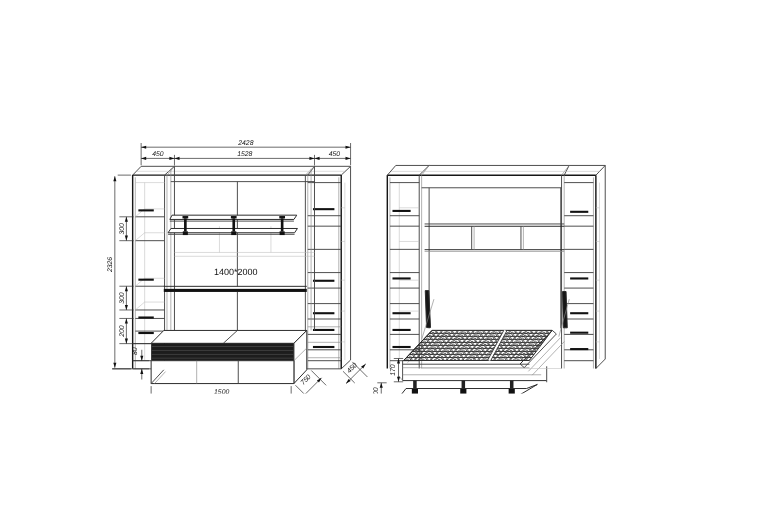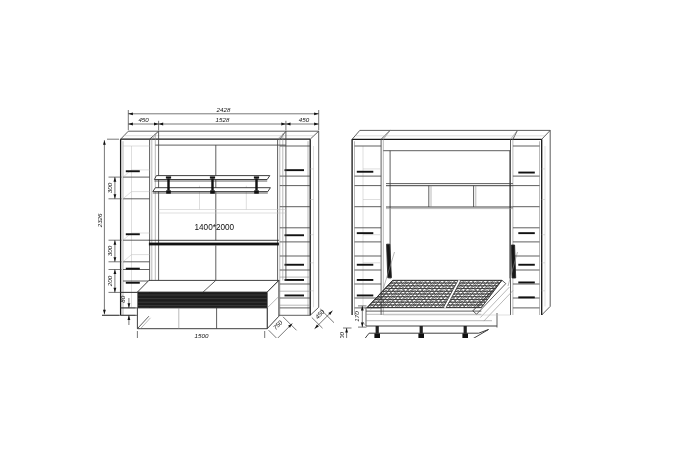--- a/index.html
+++ b/index.html
@@ -1,16 +1,16 @@
 <!DOCTYPE html>
 <html><head>
 <meta charset="utf-8">
 <style>
 html,body{margin:0;padding:0;background:#ffffff;}
-.wrap{width:700px;height:338px;position:relative;background:#ffffff;overflow:hidden;}
+.wrap{width:700px;height:338px;position:relative;background:#ffffff;overflow:hidden;margin-top:20px;}
 svg{position:absolute;left:0;top:0;}
 .ln{stroke:#2a2a2a;stroke-width:0.9;fill:none;}
 .hv{stroke:#161616;stroke-width:1.3;fill:none;}
 .md{stroke:#424242;stroke-width:0.85;fill:none;}
 .fn{stroke:#8a8a8a;stroke-width:0.6;fill:none;}
 .xf{stroke:#bdbdbd;stroke-width:0.5;fill:none;}
 .dm{stroke:#2f2f2f;stroke-width:0.65;fill:none;}
 .bs{stroke:#585858;stroke-width:0.5;fill:none;}
 .zz{stroke:#343434;stroke-width:0.7;fill:none;}
 .zm{stroke:#2e2e2e;stroke-width:0.75;fill:none;}

